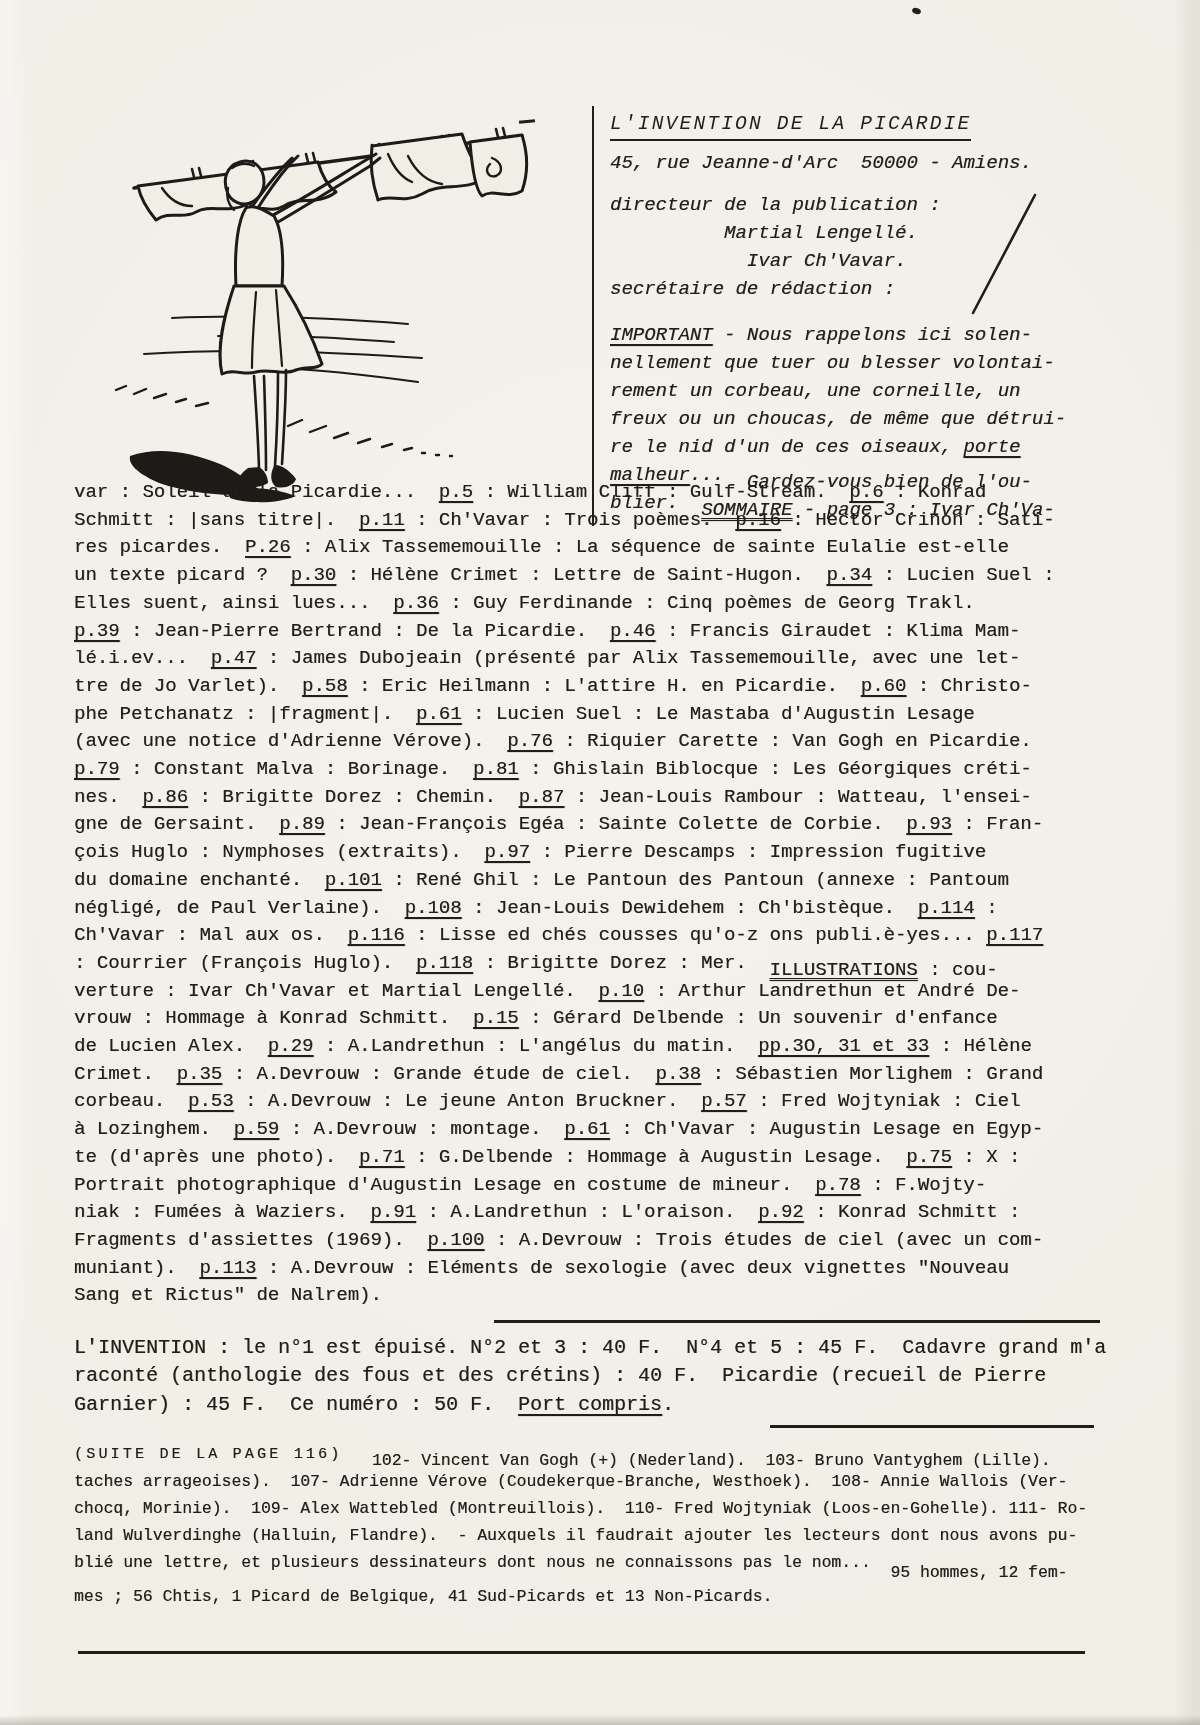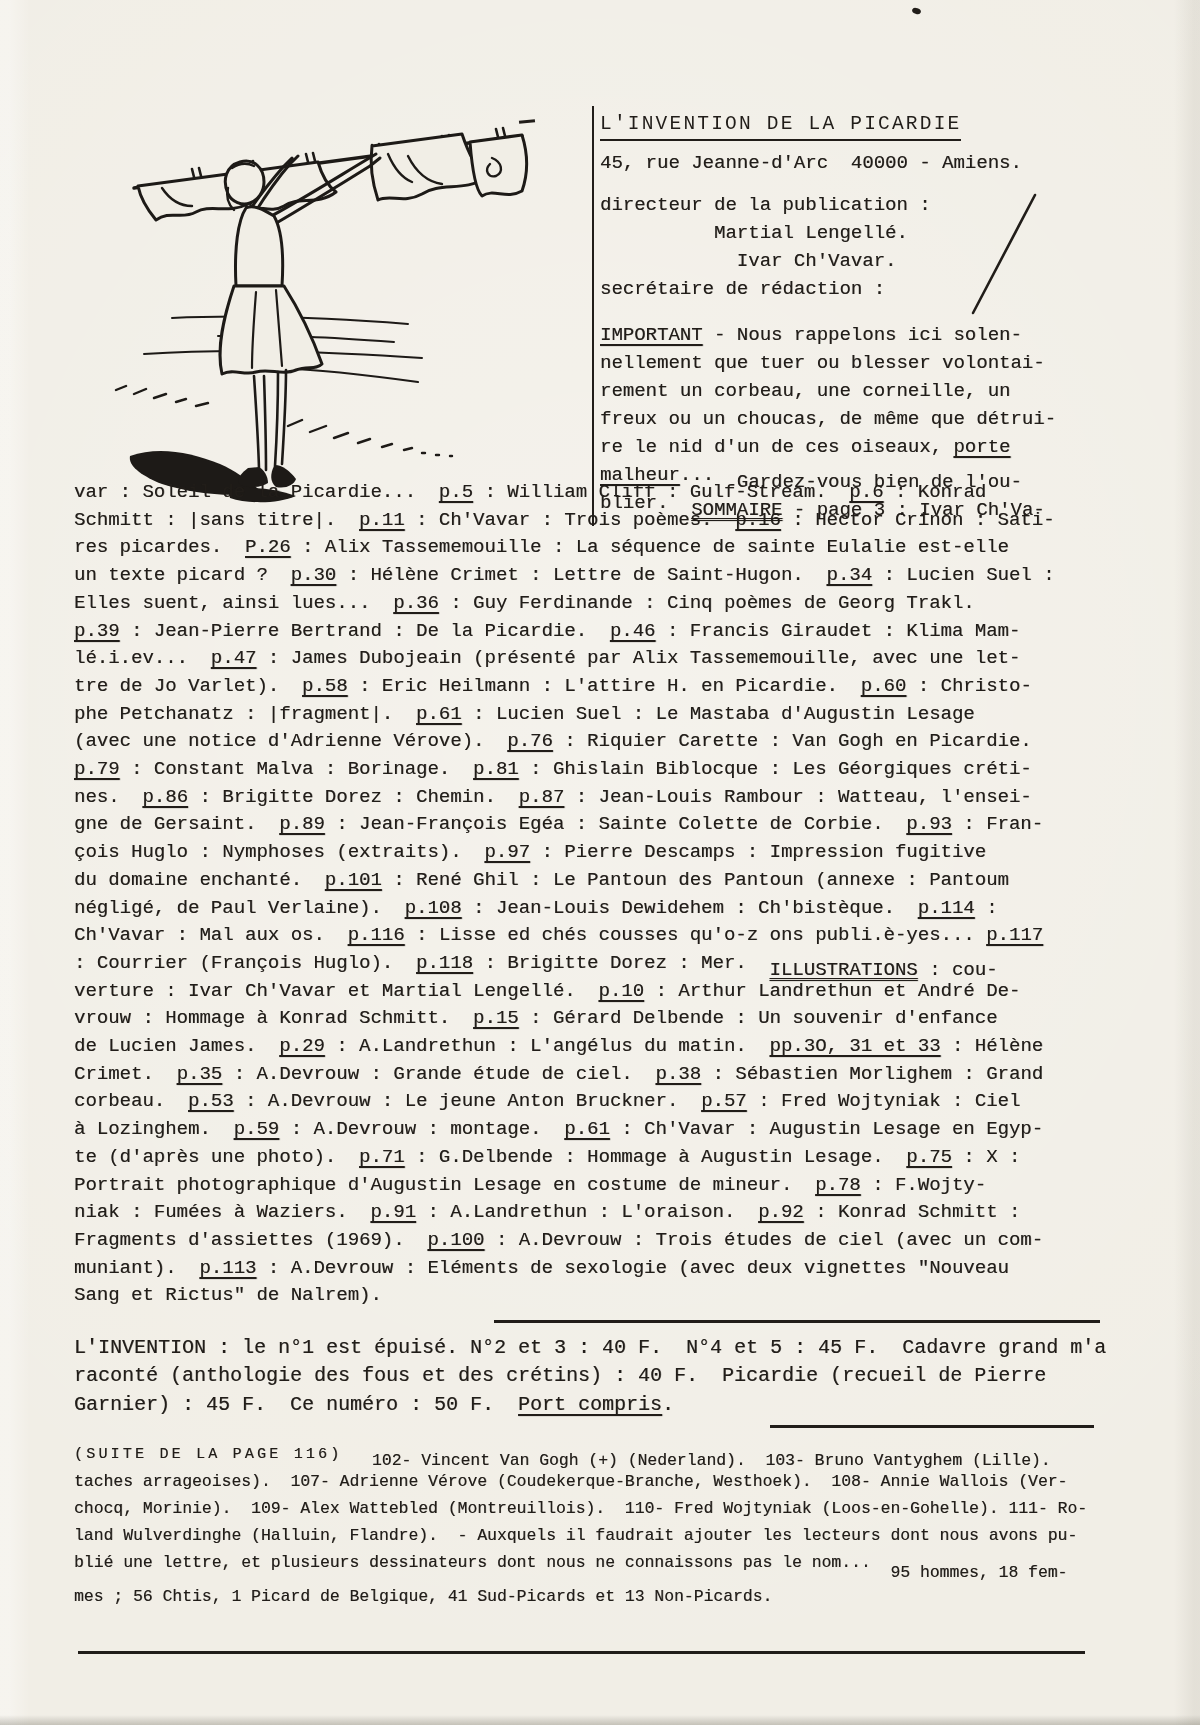--- a/index.html
+++ b/index.html
@@ -20,21 +20,21 @@
   .seg { white-space:pre; }
   section div, section span { text-shadow:0.4px 0.2px 0 rgba(33,29,25,0.55); }
   .u  { text-decoration-line:underline; text-decoration-thickness:1.7px; text-underline-offset:3.5px; text-decoration-skip-ink:none; }
   .uu { text-decoration-line:underline; text-decoration-style:double; text-decoration-thickness:1.2px; text-underline-offset:2.5px; text-decoration-skip-ink:none; }
   .dn  { position:relative; top:7px; display:inline-block;text-align:right; }
   .dn2 { position:relative; top:10px; display:inline-block; }
   .sm  { font-size:16.4px; }
   .lg  { font-size:15px; letter-spacing:3.2px; }
 
   .masthead { position:absolute; left:592px; top:106px; width:540px; height:420px;
-    border-left:2.5px solid var(--ink); padding-left:6px; font-size:19px; line-height:28px; }
+    border-left:2.5px solid var(--ink); padding-left:16px; font-size:19px; line-height:28px;font-style:italic; }
   .title { font-size:19.5px; font-weight:normal; letter-spacing:2.2px; margin:4px 0 0 0;
     display:inline-block; border-bottom:2px solid var(--ink); padding-bottom:1px; }
   .address { margin-top:8px; white-space:pre; }
   .staff { margin-top:14px; }
   .important { margin-top:18px; }
 
   .body { position:absolute; left:74px; top:479px; width:1080px; font-size:19px; line-height:27.7px; }
   .pricing { position:absolute; left:74px; top:1334px; width:1080px; font-size:20px; line-height:28.4px; }
   .suite { position:absolute; left:74px; top:1441px; width:1080px; font-size:16.4px; line-height:26.9px; }
   .suite .line:last-child { margin-top:7px; }
@@ -87,21 +87,21 @@
       <path fill="#1d1a17" stroke="none" d="M196 370 C192 378 192 386 198 391 C208 393 216 389 218 383 C212 375 204 369 197 369 Z"></path>
     </g>
   </svg>
 
   <svg class="slash" viewBox="0 0 72 128">
     <line x1="5" y1="123" x2="67" y2="5" stroke="#211d19" stroke-width="2.6" stroke-linecap="round"></line>
   </svg>
 
   <section class="masthead">
     <h1 class="title">L'INVENTION DE LA PICARDIE</h1>
-    <div class="address">45, rue Jeanne-d'Arc  40000 - Amiens.</div>
+    <div class="address">45, rue Jeanne-d'Arc  50000 - Amiens.</div>
     <div class="staff">
         <div class="line"><span class="seg">directeur de la publication :</span></div>
         <div class="line"><span class="seg">          Martial Lengellé.</span></div>
         <div class="line"><span class="seg">            Ivar Ch'Vavar.</span></div>
         <div class="line"><span class="seg">secrétaire de rédaction :</span></div>
       </div>
     <div class="important">
         <div class="line"><span class="seg u">IMPORTANT</span><span class="seg"> - Nous rappelons ici solen-</span></div>
         <div class="line"><span class="seg">nellement que tuer ou blesser volontai-</span></div>
         <div class="line"><span class="seg">rement un corbeau, une corneille, un</span></div>
@@ -126,21 +126,21 @@
       <div class="line"><span class="seg u">p.79</span><span class="seg"> : Constant Malva : Borinage.  </span><span class="seg u">p.81</span><span class="seg"> : Ghislain Biblocque : Les Géorgiques créti-</span></div>
       <div class="line"><span class="seg">nes.  </span><span class="seg u">p.86</span><span class="seg"> : Brigitte Dorez : Chemin.  </span><span class="seg u">p.87</span><span class="seg"> : Jean-Louis Rambour : Watteau, l'ensei-</span></div>
       <div class="line"><span class="seg">gne de Gersaint.  </span><span class="seg u">p.89</span><span class="seg"> : Jean-François Egéa : Sainte Colette de Corbie.  </span><span class="seg u">p.93</span><span class="seg"> : Fran-</span></div>
       <div class="line"><span class="seg">çois Huglo : Nymphoses (extraits).  </span><span class="seg u">p.97</span><span class="seg"> : Pierre Descamps : Impression fugitive</span></div>
       <div class="line"><span class="seg">du domaine enchanté.  </span><span class="seg u">p.101</span><span class="seg"> : René Ghil : Le Pantoun des Pantoun (annexe : Pantoum</span></div>
       <div class="line"><span class="seg">négligé, de Paul Verlaine).  </span><span class="seg u">p.108</span><span class="seg"> : Jean-Louis Dewidehem : Ch'bistèque.  </span><span class="seg u">p.114</span><span class="seg"> :</span></div>
       <div class="line"><span class="seg">Ch'Vavar : Mal aux os.  </span><span class="seg u">p.116</span><span class="seg"> : Lisse ed chés cousses qu'o-z ons publi.è-yes... </span><span class="seg u">p.117</span></div>
       <div class="line"><span class="seg">: Courrier (François Huglo).  </span><span class="seg u">p.118</span><span class="seg"> : Brigitte Dorez : Mer.  </span><span class="seg uu dn">ILLUSTRATIONS</span><span class="seg dn"> : cou-</span></div>
       <div class="line"><span class="seg">verture : Ivar Ch'Vavar et Martial Lengellé.  </span><span class="seg u">p.10</span><span class="seg"> : Arthur Landrethun et André De-</span></div>
       <div class="line"><span class="seg">vrouw : Hommage à Konrad Schmitt.  </span><span class="seg u">p.15</span><span class="seg"> : Gérard Delbende : Un souvenir d'enfance</span></div>
-      <div class="line"><span class="seg">de Lucien James.  </span><span class="seg u">p.29</span><span class="seg"> : A.Landrethun : L'angélus du matin.  </span><span class="seg u">pp.3O, 31 et 33</span><span class="seg"> : Hélène</span></div>
+      <div class="line"><span class="seg">de Lucien Alex.  </span><span class="seg u">p.29</span><span class="seg"> : A.Landrethun : L'angélus du matin.  </span><span class="seg u">pp.3O, 31 et 33</span><span class="seg"> : Hélène</span></div>
       <div class="line"><span class="seg">Crimet.  </span><span class="seg u">p.35</span><span class="seg"> : A.Devrouw : Grande étude de ciel.  </span><span class="seg u">p.38</span><span class="seg"> : Sébastien Morlighem : Grand</span></div>
       <div class="line"><span class="seg">corbeau.  </span><span class="seg u">p.53</span><span class="seg"> : A.Devrouw : Le jeune Anton Bruckner.  </span><span class="seg u">p.57</span><span class="seg"> : Fred Wojtyniak : Ciel</span></div>
       <div class="line"><span class="seg">à Lozinghem.  </span><span class="seg u">p.59</span><span class="seg"> : A.Devrouw : montage.  </span><span class="seg u">p.61</span><span class="seg"> : Ch'Vavar : Augustin Lesage en Egyp-</span></div>
       <div class="line"><span class="seg">te (d'après une photo).  </span><span class="seg u">p.71</span><span class="seg"> : G.Delbende : Hommage à Augustin Lesage.  </span><span class="seg u">p.75</span><span class="seg"> : X :</span></div>
       <div class="line"><span class="seg">Portrait photographique d'Augustin Lesage en costume de mineur.  </span><span class="seg u">p.78</span><span class="seg"> : F.Wojty-</span></div>
       <div class="line"><span class="seg">niak : Fumées à Waziers.  </span><span class="seg u">p.91</span><span class="seg"> : A.Landrethun : L'oraison.  </span><span class="seg u">p.92</span><span class="seg"> : Konrad Schmitt :</span></div>
       <div class="line"><span class="seg">Fragments d'assiettes (1969).  </span><span class="seg u">p.100</span><span class="seg"> : A.Devrouw : Trois études de ciel (avec un com-</span></div>
       <div class="line"><span class="seg">muniant).  </span><span class="seg u">p.113</span><span class="seg"> : A.Devrouw : Eléments de sexologie (avec deux vignettes "Nouveau</span></div>
       <div class="line"><span class="seg">Sang et Rictus" de Nalrem).</span></div>
     </section>
@@ -153,19 +153,19 @@
       <div class="line"><span class="seg">Garnier) : 45 F.  Ce numéro : 50 F.  </span><span class="seg u">Port compris</span><span class="seg">.</span></div>
     </section>
 
   <div class="rule rule2"></div>
 
   <section class="suite">
       <div class="line"><span class="seg lg">(SUITE DE LA PAGE 116)</span><span class="seg">   </span><span class="seg sm dn">102- Vincent Van Gogh (+) (Nederland).  103- Bruno Vantyghem (Lille).</span></div>
       <div class="line"><span class="seg sm">taches arrageoises).  107- Adrienne Vérove (Coudekerque-Branche, Westhoek).  108- Annie Wallois (Ver-</span></div>
       <div class="line"><span class="seg sm">chocq, Morinie).  109- Alex Wattebled (Montreuillois).  110- Fred Wojtyniak (Loos-en-Gohelle). 111- Ro-</span></div>
       <div class="line"><span class="seg sm">land Wulverdinghe (Halluin, Flandre).  - Auxquels il faudrait ajouter les lecteurs dont nous avons pu-</span></div>
-      <div class="line"><span class="seg sm">blié une lettre, et plusieurs dessinateurs dont nous ne connaissons pas le nom...  </span><span class="seg sm dn2">95 hommes, 18 fem-</span></div>
+      <div class="line"><span class="seg sm">blié une lettre, et plusieurs dessinateurs dont nous ne connaissons pas le nom...  </span><span class="seg sm dn2">95 hommes, 12 fem-</span></div>
       <div class="line"><span class="seg sm">mes ; 56 Chtis, 1 Picard de Belgique, 41 Sud-Picards et 13 Non-Picards.</span></div>
     </section>
 
   <div class="rule rule3"></div>
 
 </div>
 
 </body></html>

